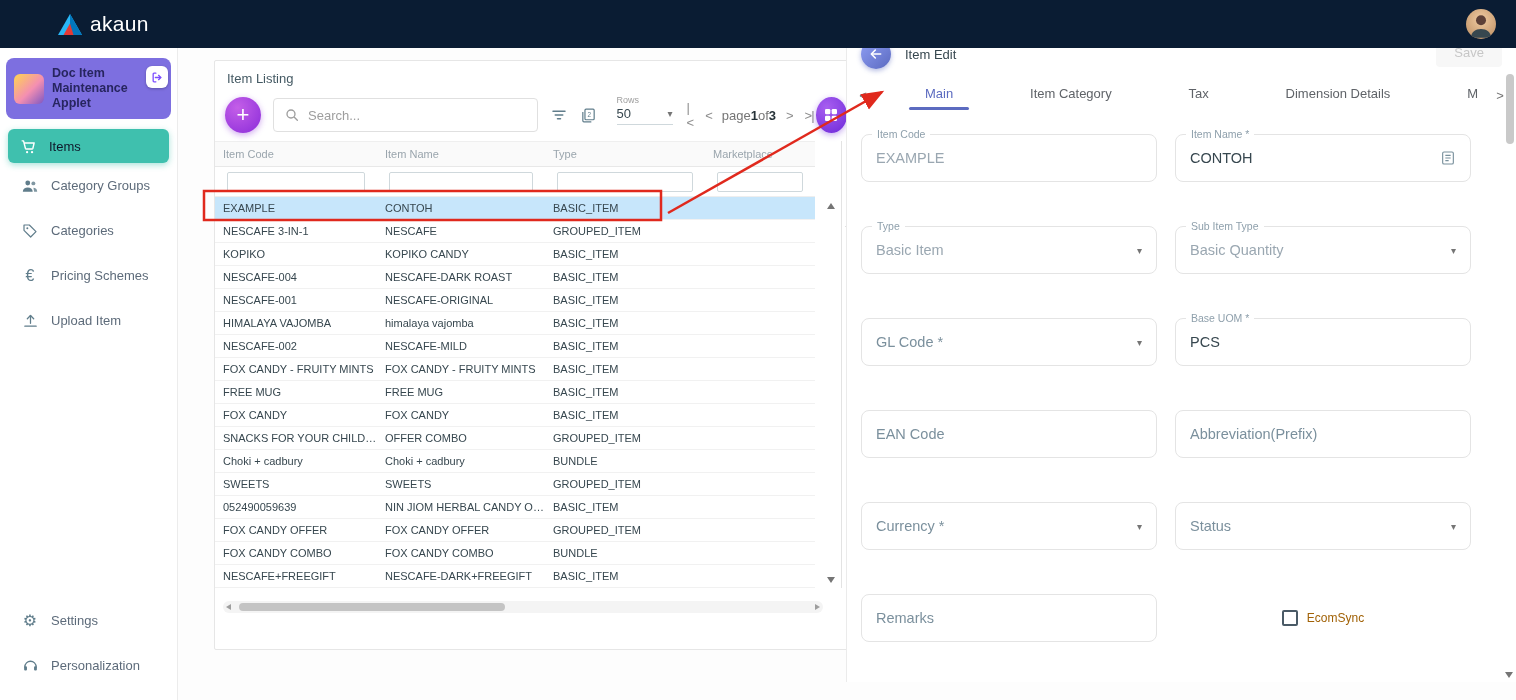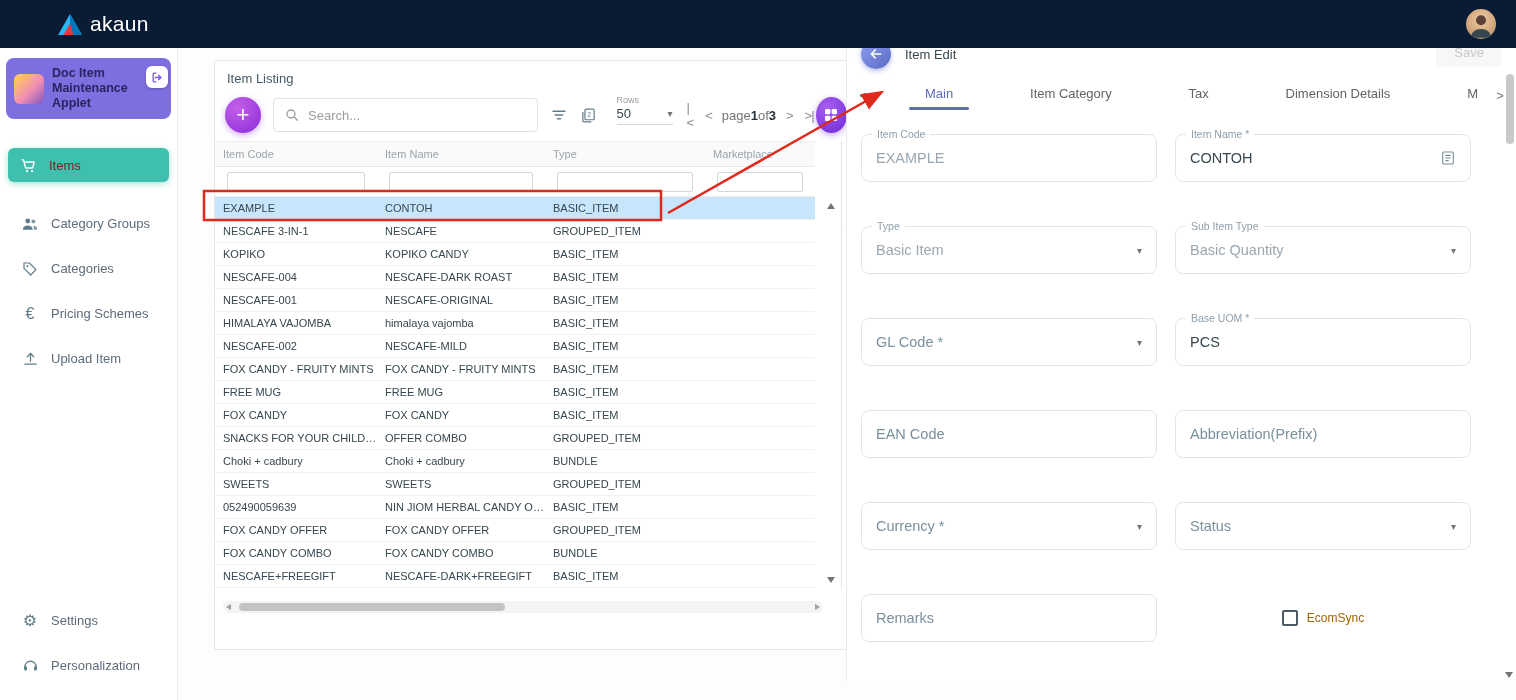--- a/index.html
+++ b/index.html
@@ -21,21 +21,21 @@
   .applet-header{position:relative;margin:10px 6px 10px 6px;background:#7d6fe0;border-radius:8px;
     padding:8px 28px 8px 8px;display:flex;align-items:center;gap:8px;min-height:56px}
   .applet-icon{width:30px;height:30px;border-radius:6px;flex:none;
     background:linear-gradient(135deg,#ffd54f 0%,#f48fb1 55%,#7e57c2 100%)}
   .applet-title{font-size:12.5px;font-weight:bold;color:#27255f;line-height:1.2}
   .applet-exit{position:absolute;right:3px;top:8px;width:22px;height:22px;border-radius:6px;background:#fff;
     display:flex;align-items:center;justify-content:center;box-shadow:0 1px 3px rgba(0,0,0,.25);cursor:pointer}
   .side-item{display:flex;align-items:center;gap:11px;height:45px;padding:0 12px 0 20px;
     font-size:13px;color:#5d6b7a;cursor:pointer}
   .side-item.small{height:34px;font-size:10.5px;letter-spacing:.5px;color:#6a7684}
-  .side-item.active{background:#3fc0ae;color:#7f1d1d;border-radius:6px;margin:19px 8px;height:34px;
+  .side-item.active{background:#3fc0ae;color:#0f172a;border-radius:6px;margin:0 8px;height:34px;
     padding:0 10px;box-shadow:0 2px 6px rgba(63,192,174,.45)}
   .sicon{width:20px;display:flex;justify-content:center;align-items:center}
   .sicon .glyph{font-size:16px;color:#607d8b;line-height:1}
   .sidebar-bottom{margin-top:auto;padding-bottom:12px}
 
   
   .listing{position:absolute;left:214px;top:60px;width:646px;height:590px;background:#fff;
     border:1px solid #e6e6e6;border-radius:2px}
   .listing-title{padding:10px 0 3px 12px;font-size:13px;color:#455a64}
   .toolbar{display:flex;align-items:center;height:52px;padding:0 10px;position:relative}

